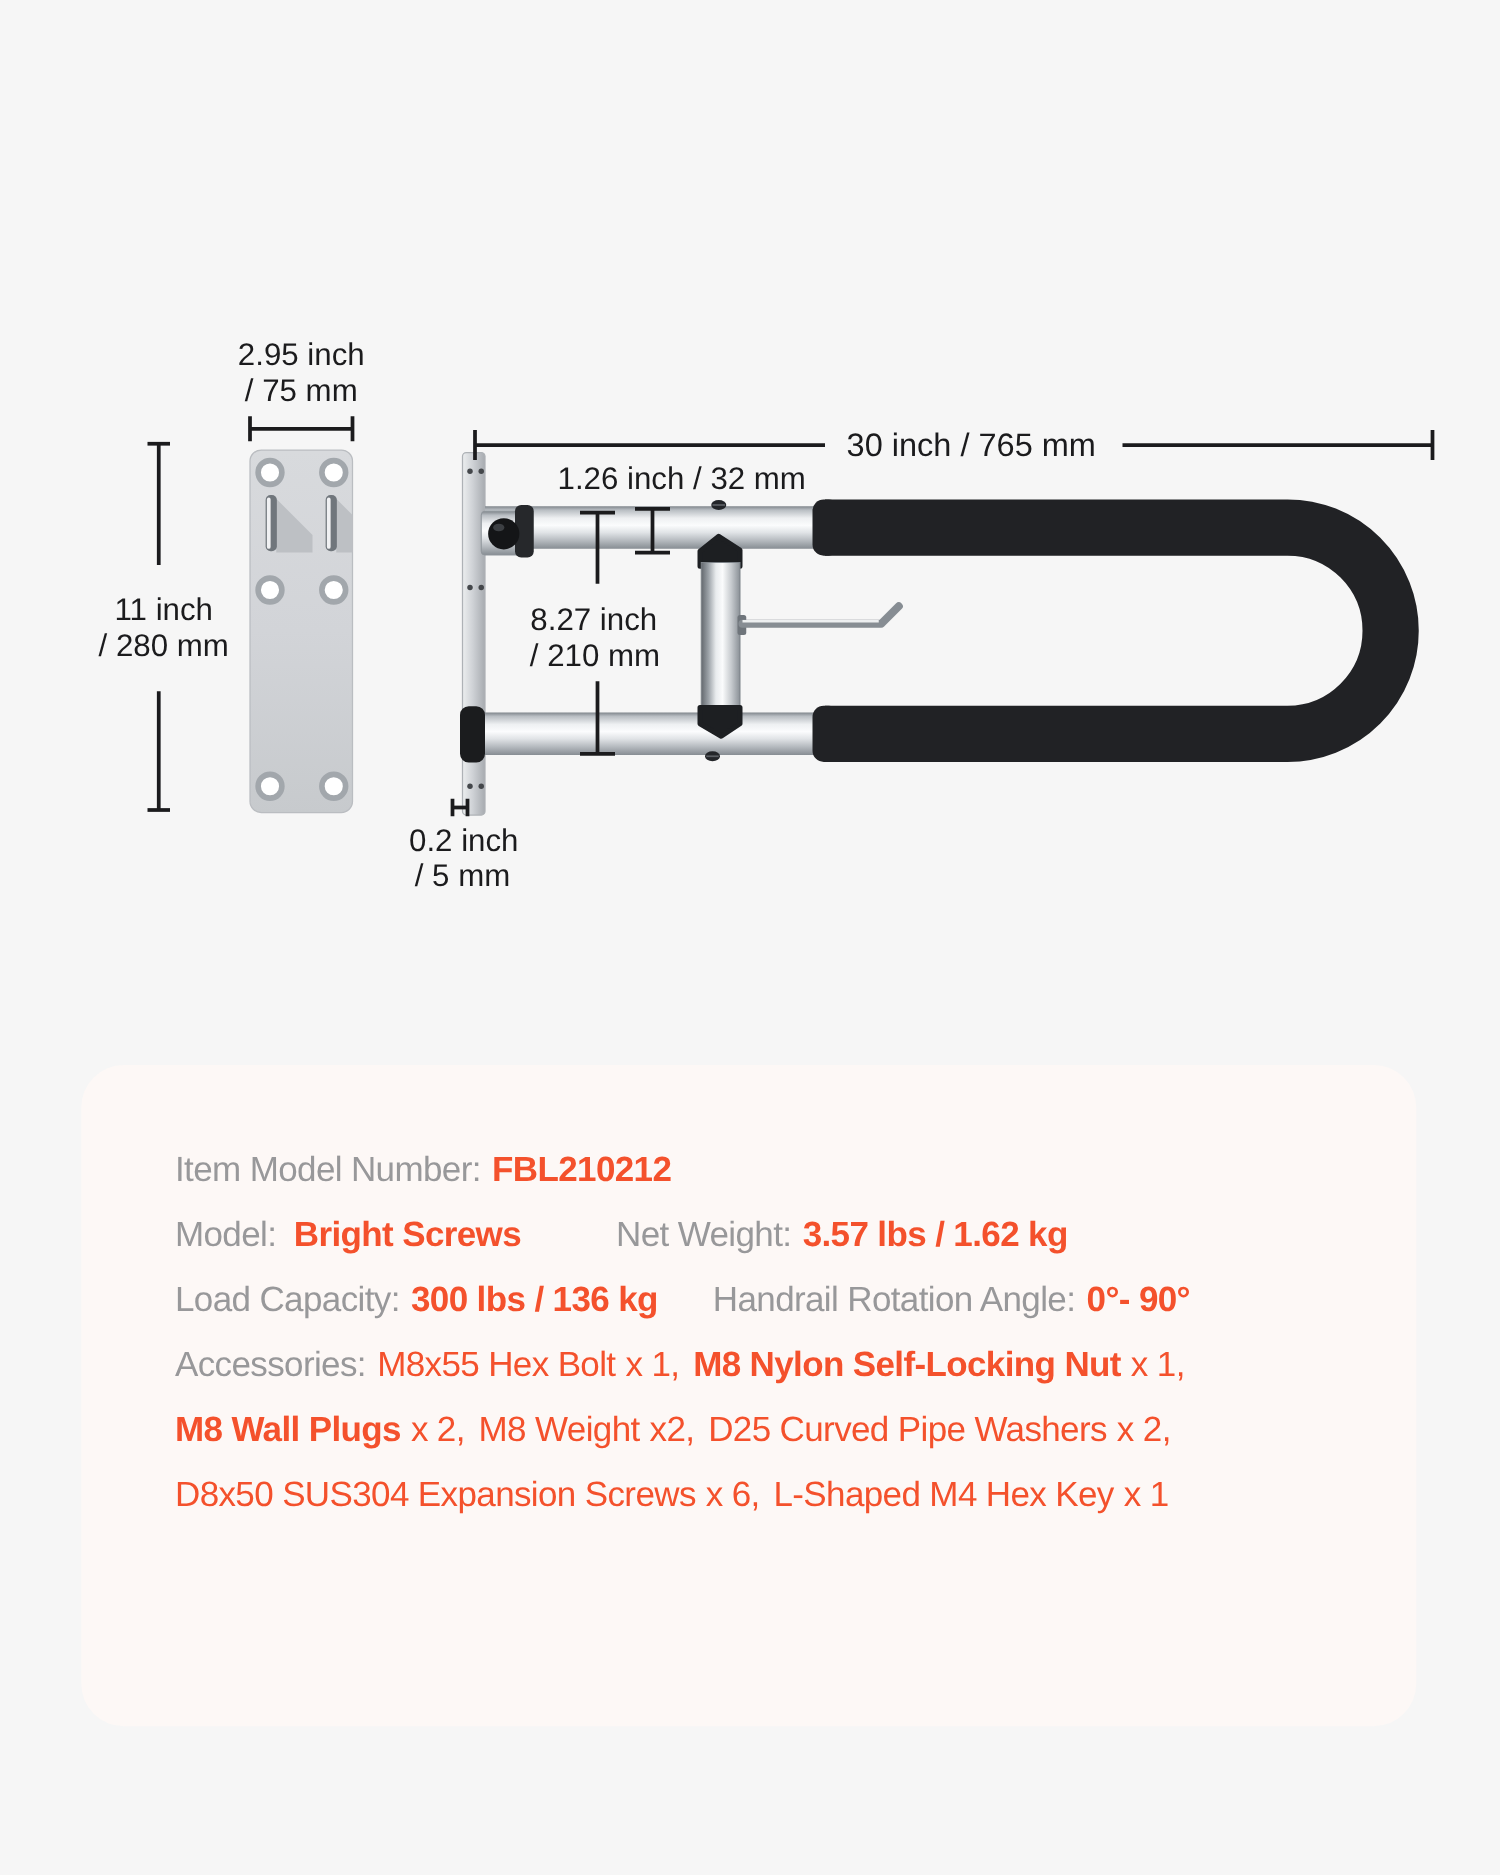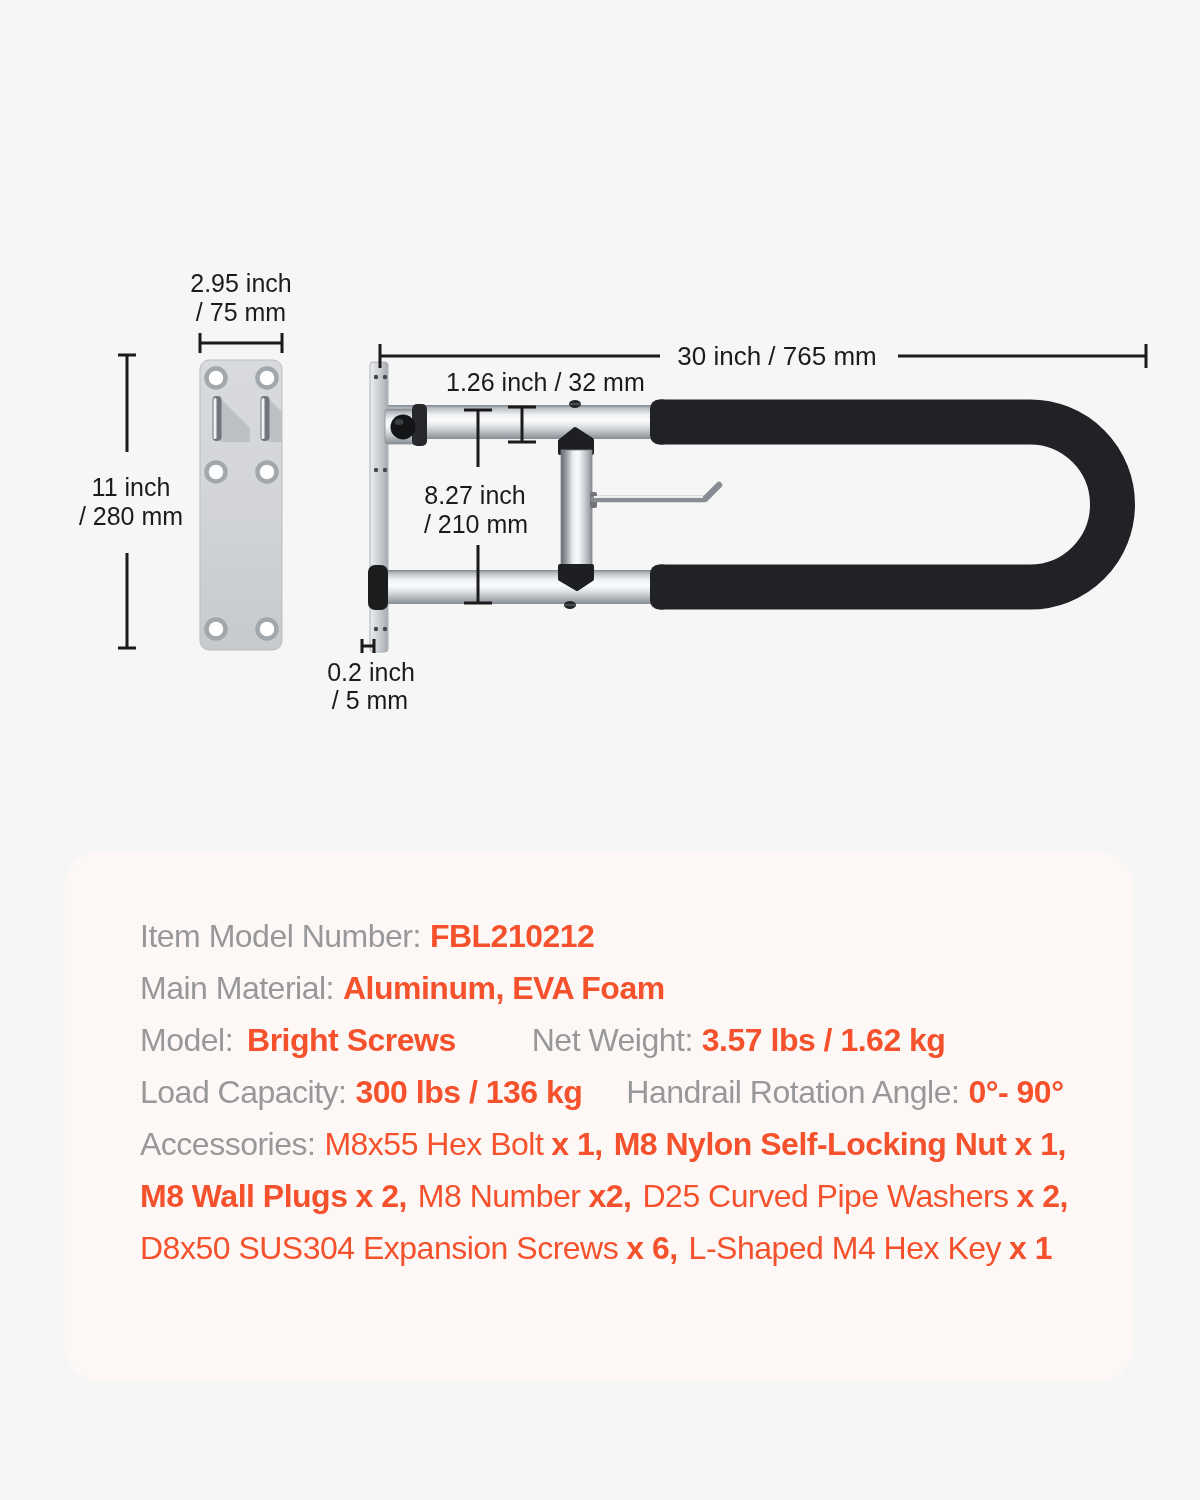--- a/index.html
+++ b/index.html
@@ -13,28 +13,28 @@
   .diagram{position:absolute;left:0;top:0;width:1158px;height:800px;}
   .dim-text{font-family:"Liberation Sans",sans-serif;font-size:25px;fill:#1b1b1d;}
   .dim-text-lg{font-family:"Liberation Sans",sans-serif;font-size:26px;fill:#1b1b1d;}
 
   .spec-card{
     position:absolute;left:65px;top:852px;width:1068px;height:529px;
     background:#fdf8f6;border-radius:34px;
   }
   .spec-body{position:absolute;left:75px;top:58px;right:30px;}
   .row{
-    height:52px;line-height:52px;font-size:32px;white-space:nowrap;
+    height:52px;line-height:52px;font-size:28px;white-space:nowrap;
     letter-spacing:-0.5px;color:#98989a;
   }
   .lbl{color:#98989a;font-weight:400;margin-right:9px;}
   .val{color:#f4512c;font-weight:700;}
   .acc{color:#f4512c;font-weight:400;}
   .acc-name{margin-right:8px;}
-  .acc-qty{font-weight:700;margin-right:11px;}
+  .acc-qty{font-weight:400;margin-right:11px;}
   .bold-name{font-weight:700;}
   .sp-color{margin-right:14px;}
   .gap-a{display:inline-block;width:76px;}
   .gap-b{display:inline-block;width:44px;}
 </style>
 </head>
 <body>
 
 <div class="diagram">
 <svg width="1200" height="800" viewBox="0 0 1200 800" xmlns="http://www.w3.org/2000/svg">
@@ -207,38 +207,35 @@
 </div>
 
 <div class="spec-card">
   <div class="spec-body">
 
     <div class="row">
       <span class="lbl">Item Model Number:</span><span class="val">FBL210212</span>
     </div>
 
 
-    <div class="row">
-      <span class="lbl">Main Material:</span><span class="val">Aluminum, EVA Foam</span>
-    </div>
 
     <div class="row">
       <span class="lbl sp-color">Model:</span><span class="val">Bright Screws</span><span class="gap-a"></span><span class="lbl">Net Weight:</span><span class="val">3.57 lbs / 1.62 kg</span>
     </div>
 
     <div class="row">
       <span class="lbl">Load Capacity:</span><span class="val">300 lbs / 136 kg</span><span class="gap-b"></span><span class="lbl">Handrail Rotation Angle:</span><span class="val">0°- 90°</span>
     </div>
 
     <div class="row">
       <span class="lbl">Accessories:</span><span class="acc acc-name">M8x55 Hex Bolt</span><span class="acc acc-qty">x 1,</span><span class="acc acc-name bold-name">M8 Nylon Self-Locking Nut</span><span class="acc acc-qty">x 1,</span>
     </div>
 
     <div class="row">
-      <span class="acc acc-name bold-name">M8 Wall Plugs</span><span class="acc acc-qty">x 2,</span><span class="acc acc-name">M8 Number</span><span class="acc acc-qty">x2,</span><span class="acc acc-name">D25 Curved Pipe Washers</span><span class="acc acc-qty">x 2,</span>
+      <span class="acc acc-name bold-name">M8 Wall Plugs</span><span class="acc acc-qty">x 2,</span><span class="acc acc-name">M8 Weight</span><span class="acc acc-qty">x2,</span><span class="acc acc-name">D25 Curved Pipe Washers</span><span class="acc acc-qty">x 2,</span>
     </div>
 
     <div class="row">
       <span class="acc acc-name">D8x50 SUS304 Expansion Screws</span><span class="acc acc-qty">x 6,</span><span class="acc acc-name">L-Shaped M4 Hex Key</span><span class="acc acc-qty">x 1</span>
     </div>
 
   </div>
 </div>
 
 </body></html>

